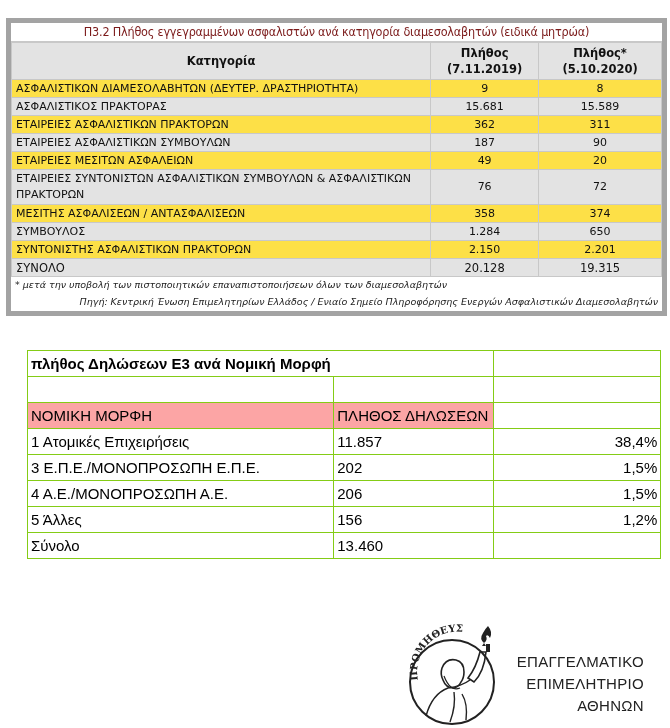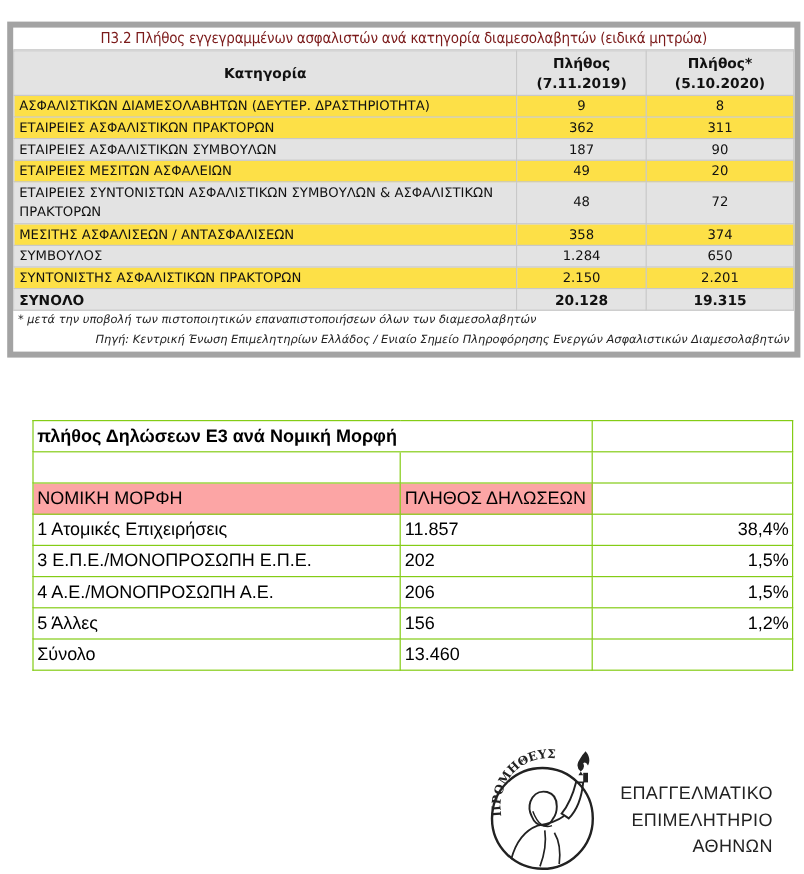--- a/index.html
+++ b/index.html
@@ -11,21 +11,21 @@
     .t1 table { border-collapse: collapse; width: 100%; table-layout: fixed; }
     .t1 td, .t1 th { border: 1px solid #c8c8c8; padding: 0 4px; font-size: 11px; color: #111; height: 17px; white-space: nowrap; }
     .t1 th { background: #e3e3e3; font-weight: bold; font-size: 11.5px; height: 36px; line-height: 16px; text-align: center; }
     .t1 col.c1 { width: 416px; }
     .t1 col.c2 { width: 107px; }
     .t1 col.c3 { width: 122px; }
     .t1 td.num { text-align: center; }
     .t1 tr.grey td { background: #e3e3e3; }
     .t1 tr.white td { background: #fde047; }
     .t1 tr.tall td { height: 34px; line-height: 16px; white-space: normal; }
-    .t1 tr.total td { font-weight: bold; font-size: 11.5px; }
+    .t1 tr.total td { font-weight: normal; font-size: 11.5px; }
     .t1 .notes { font-size: 9.5px; font-style: italic; color: #222; padding: 2px 4px 4px 4px; }
     .t1 .notes .n1 { text-align: left; }
     .t1 .notes .n2 { text-align: right; margin-top: 6px; }
 
     
     .t2 { position: absolute; left: 27px; top: 350px; border-collapse: collapse; font-family: "Liberation Sans", sans-serif; }
     .t2 td { border: 1px solid #84cc16; height: 25px; padding: 0 3px; font-size: 15px; color: #000; white-space: nowrap; margin-left: 16px; }
     .t2 td.a { width: 270px; }
     .t2 td.b { width: 153px; text-align: left; }
     .t2 td.c { width: 160px; text-align: right; }
@@ -59,38 +59,43 @@
       <th>
         <div>Πλήθος*</div>
         <div>(5.10.2020)</div>
       </th>
     </tr>
     <tr class="white">
       <td>ΑΣΦΑΛΙΣΤΙΚΩΝ ΔΙΑΜΕΣΟΛΑΒΗΤΩΝ (ΔΕΥΤΕΡ. ΔΡΑΣΤΗΡΙΟΤΗΤΑ)</td>
       <td class="num">9</td>
       <td class="num">8</td>
     </tr>
+    <tr class="grey">
+      <td>ΑΣΦΑΛΙΣΤΙΚΟΣ ΠΡΑΚΤΟΡΑΣ</td>
+      <td class="num">15.681</td>
+      <td class="num">15.589</td>
+    </tr>
     <tr class="white">
       <td>ΕΤΑΙΡΕΙΕΣ ΑΣΦΑΛΙΣΤΙΚΩΝ ΠΡΑΚΤΟΡΩΝ</td>
       <td class="num">362</td>
       <td class="num">311</td>
     </tr>
     <tr class="grey">
       <td>ΕΤΑΙΡΕΙΕΣ ΑΣΦΑΛΙΣΤΙΚΩΝ ΣΥΜΒΟΥΛΩΝ</td>
       <td class="num">187</td>
       <td class="num">90</td>
     </tr>
     <tr class="white">
       <td>ΕΤΑΙΡΕΙΕΣ ΜΕΣΙΤΩΝ ΑΣΦΑΛΕΙΩΝ</td>
       <td class="num">49</td>
       <td class="num">20</td>
     </tr>
     <tr class="grey tall">
       <td>ΕΤΑΙΡΕΙΕΣ ΣΥΝΤΟΝΙΣΤΩΝ ΑΣΦΑΛΙΣΤΙΚΩΝ ΣΥΜΒΟΥΛΩΝ &amp; ΑΣΦΑΛΙΣΤΙΚΩΝ ΠΡΑΚΤΟΡΩΝ</td>
-      <td class="num">48</td>
+      <td class="num">76</td>
       <td class="num">72</td>
     </tr>
     <tr class="white">
       <td>ΜΕΣΙΤΗΣ ΑΣΦΑΛΙΣΕΩΝ / ΑΝΤΑΣΦΑΛΙΣΕΩΝ</td>
       <td class="num">358</td>
       <td class="num">374</td>
     </tr>
     <tr class="grey">
       <td>ΣΥΜΒΟΥΛΟΣ</td>
       <td class="num">1.284</td>

